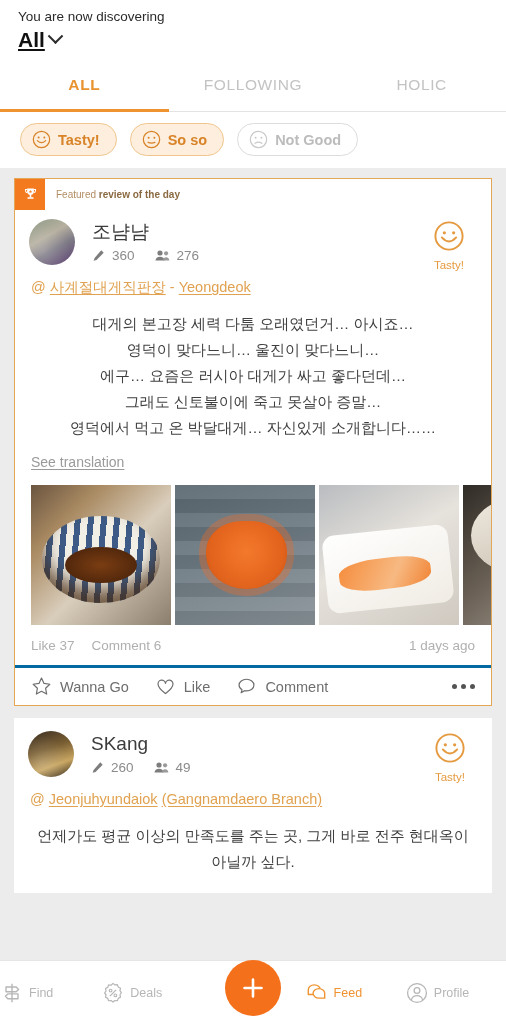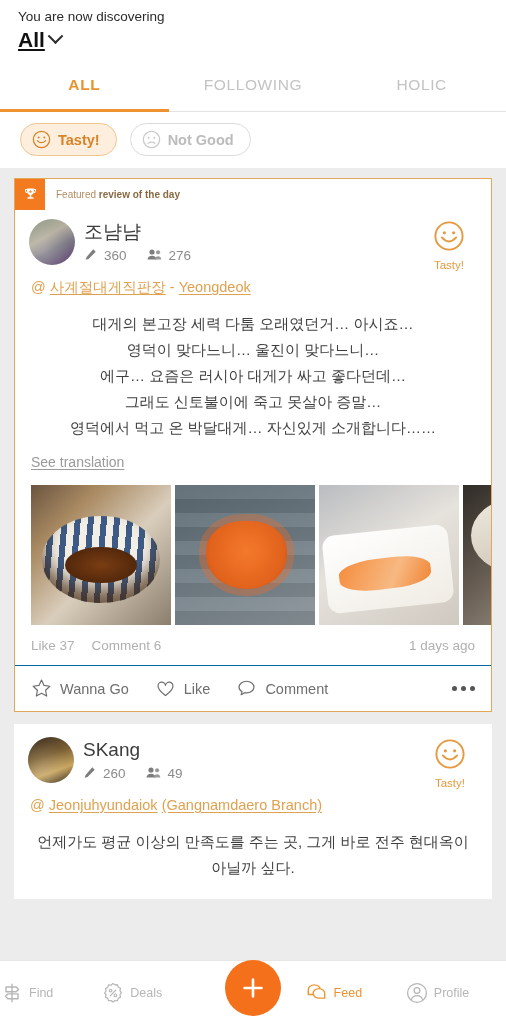--- a/index.html
+++ b/index.html
@@ -162,29 +162,29 @@
     overflow: hidden;
     position: relative;
   }
   .av1 { background: linear-gradient(150deg,#8e9a86 0%,#b6b0a0 38%,#7e7a86 62%,#5c3f72 100%); }
   .av2 { background: linear-gradient(160deg,#3a2d22 0%,#7a5f33 40%,#c8a560 70%,#2e2519 100%); }
   .avatar::after {
     content:"";
     position:absolute; inset:0;
     background: radial-gradient(ellipse at 30% 70%, rgba(255,255,255,.18), transparent 60%);
   }
-  .user-meta { margin-left: 9px; padding-top: 1px; }
+  .user-meta { margin-left: 17px; padding-top: 1px; }
   .uname {
     font-size: 19px;
     color: #3c3c3c;
     line-height: 24px;
   }
   .stats {
     display: flex;
-    align-items: flex-start;
+    align-items: center;
     gap: 7px;
     margin-top: 4px;
     font-size: 13.5px;
     color: #8b8b8b;
   }
   .stats .gap { width: 6px; }
   .rating-badge {
     position: absolute;
     right: 16px;
     top: 10px;
@@ -302,23 +302,23 @@
     font-size: 13.5px;
     color: #b0b0b0;
   }
   .counters .c { margin-right: 17px; cursor: pointer; }
   .counters .ago { margin-left: auto; }
 
   
   .actions {
     display: flex;
     align-items: center;
-    border-top: 1px solid #0369a1;
+    border-top: 3px solid #0369a1;
     padding: 0 16px;
-    height: 46px;
+    height: 40px;
   }
   .act {
     display: flex;
     align-items: center;
     gap: 8px;
     margin-right: 26px;
     font-size: 14.5px;
     color: #6e6e6e;
     cursor: pointer;
   }
@@ -379,20 +379,29 @@
 
   <div class="chips">
     <div class="chip on">
       <svg class="face" viewBox="0 0 20 20">
         <circle cx="10" cy="10" r="8.6" fill="none" stroke="#d88327" stroke-width="1.3"></circle>
         <circle cx="7" cy="8" r="1.05" fill="#d88327"></circle>
           <circle cx="13" cy="8" r="1.05" fill="#d88327"></circle>
         <path d="M5.6 11.2 Q10 15.6 14.4 11.2" fill="none" stroke="#d88327" stroke-width="1.3" stroke-linecap="round"></path>
       </svg>
       <span>Tasty!</span>
+    </div>
+    <div class="chip on">
+      <svg class="face" viewBox="0 0 20 20">
+        <circle cx="10" cy="10" r="8.6" fill="none" stroke="#d88327" stroke-width="1.3"></circle>
+        <circle cx="7" cy="8.2" r="1.05" fill="#d88327"></circle>
+          <circle cx="13" cy="8.2" r="1.05" fill="#d88327"></circle>
+        <path d="M6.4 13 Q10 14.6 13.6 13" fill="none" stroke="#d88327" stroke-width="1.3" stroke-linecap="round"></path>
+      </svg>
+      <span>So so</span>
     </div>
     <div class="chip off">
       <svg class="face" viewBox="0 0 20 20">
         <circle cx="10" cy="10" r="8.6" fill="none" stroke="#c9c9c9" stroke-width="1.3"></circle>
         <circle cx="7" cy="8.2" r="1.05" fill="#c9c9c9"></circle>
           <circle cx="13" cy="8.2" r="1.05" fill="#c9c9c9"></circle>
         <path d="M6.4 14 Q10 11.6 13.6 14" fill="none" stroke="#c9c9c9" stroke-width="1.3" stroke-linecap="round"></path>
       </svg>
       <span>Not Good</span>
     </div>

